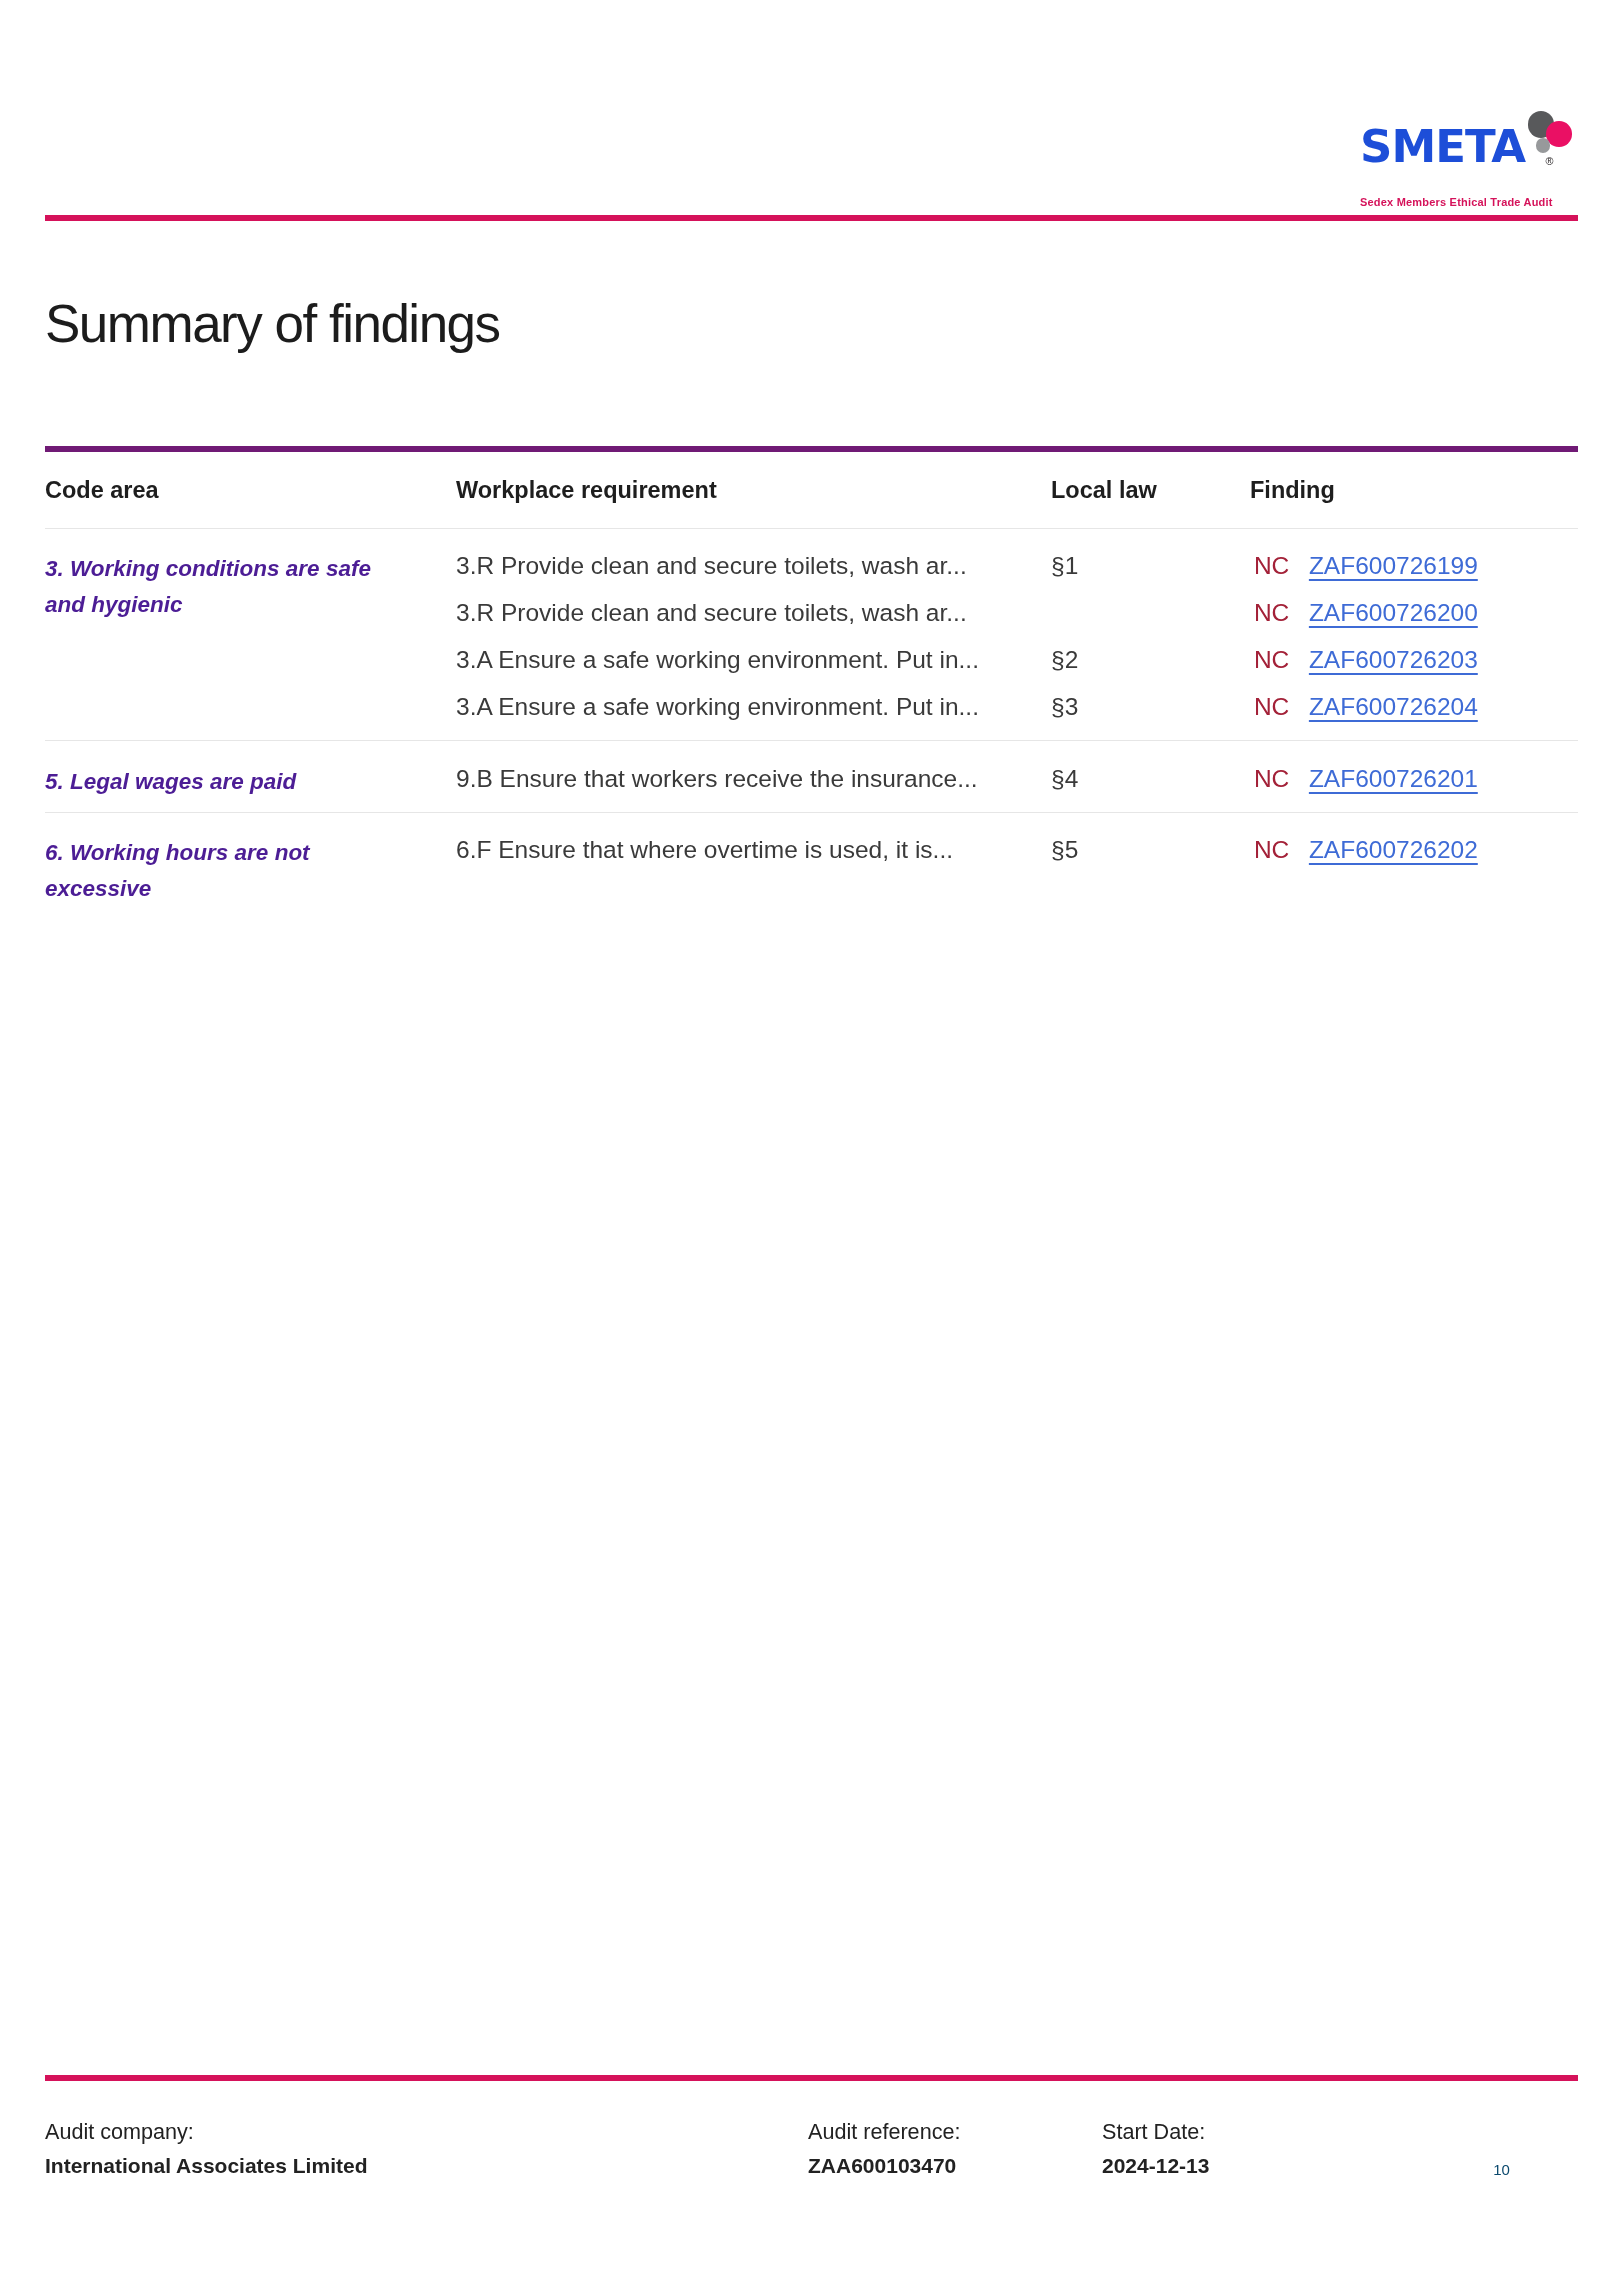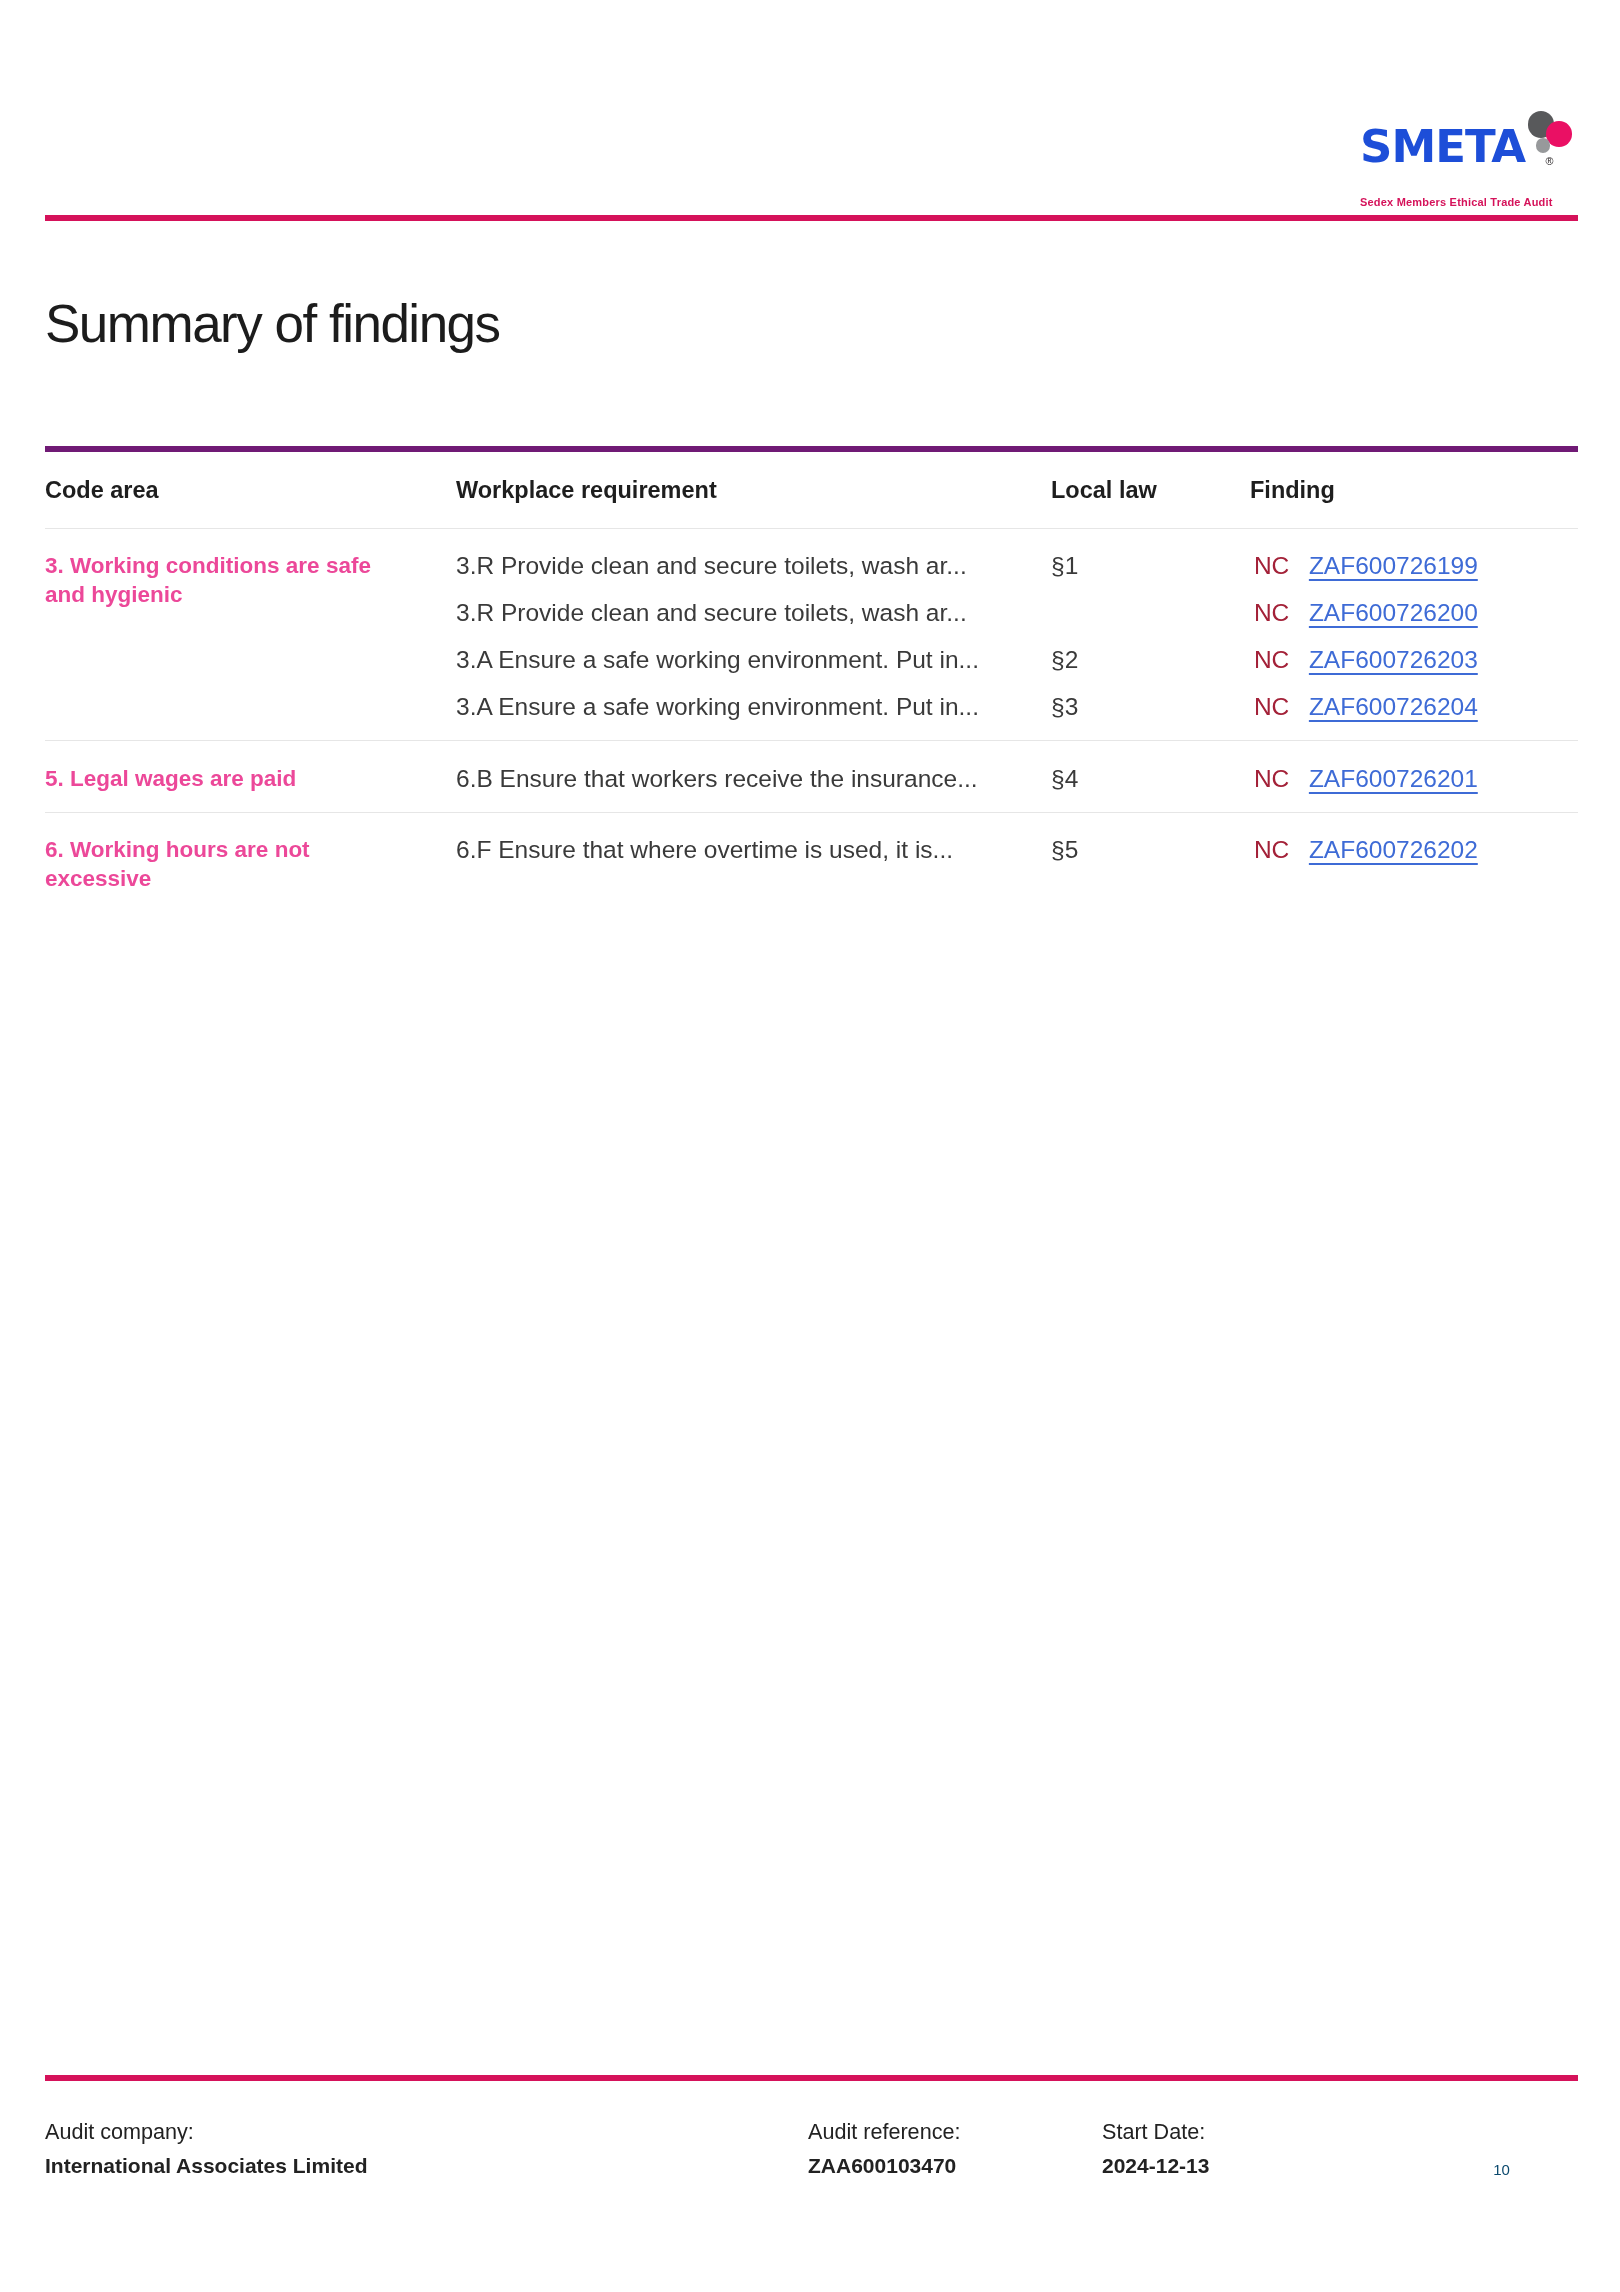--- a/index.html
+++ b/index.html
@@ -46,21 +46,21 @@
     height:76px;border-top:6px solid #701a75;border-bottom:1px solid var(--divider);
     font-size:23.5px;font-weight:700;color:#1e1e1e;
   }
   .t-group{
     display:grid;grid-template-columns:411px 595px 199px 1fr;grid-auto-rows:47px;
     align-items:center;padding:13.7px 0 9.8px;font-size:24.5px;color:#3a3a3a;
   }
   .t-group + .t-group{border-top:1px solid var(--divider);}
   .cell-code{
     grid-column:1;align-self:start;padding-top:8.8px;max-width:372px;
-    font-size:22.5px;font-weight:700;line-height:29px;color:#ec4899;
+    font-size:22.5px;font-weight:700;line-height:36px;color:#4c1d95;font-style:italic;
   }
   .cell-req{grid-column:2;white-space:nowrap;}
   .cell-law{grid-column:3;}
   .cell-finding{grid-column:4;display:flex;align-items:flex-start;gap:19.6px;padding-left:3.9px;}
   .nc{color:var(--nc);}
   .ref-link{
     color:var(--link);text-decoration:underline;
     text-decoration-thickness:2px;text-underline-offset:4.9px;cursor:pointer;
   }
 
@@ -122,21 +122,21 @@
         </div>
         <div class="cell-req">3.A Ensure a safe working environment. Put in...</div>
         <div class="cell-law">§3</div>
         <div class="cell-finding">
           <span class="nc">NC</span>
           <a class="ref-link" href="#">ZAF600726204</a>
         </div>
       </div>
       <div class="t-group">
         <div class="cell-code" style="grid-row: 1 / span 1;">5. Legal wages are paid</div>
-        <div class="cell-req">6.B Ensure that workers receive the insurance...</div>
+        <div class="cell-req">9.B Ensure that workers receive the insurance...</div>
         <div class="cell-law">§4</div>
         <div class="cell-finding">
           <span class="nc">NC</span>
           <a class="ref-link" href="#">ZAF600726201</a>
         </div>
       </div>
       <div class="t-group">
         <div class="cell-code" style="grid-row: 1 / span 1;">6. Working hours are not excessive</div>
         <div class="cell-req">6.F Ensure that where overtime is used, it is...</div>
         <div class="cell-law">§5</div>

